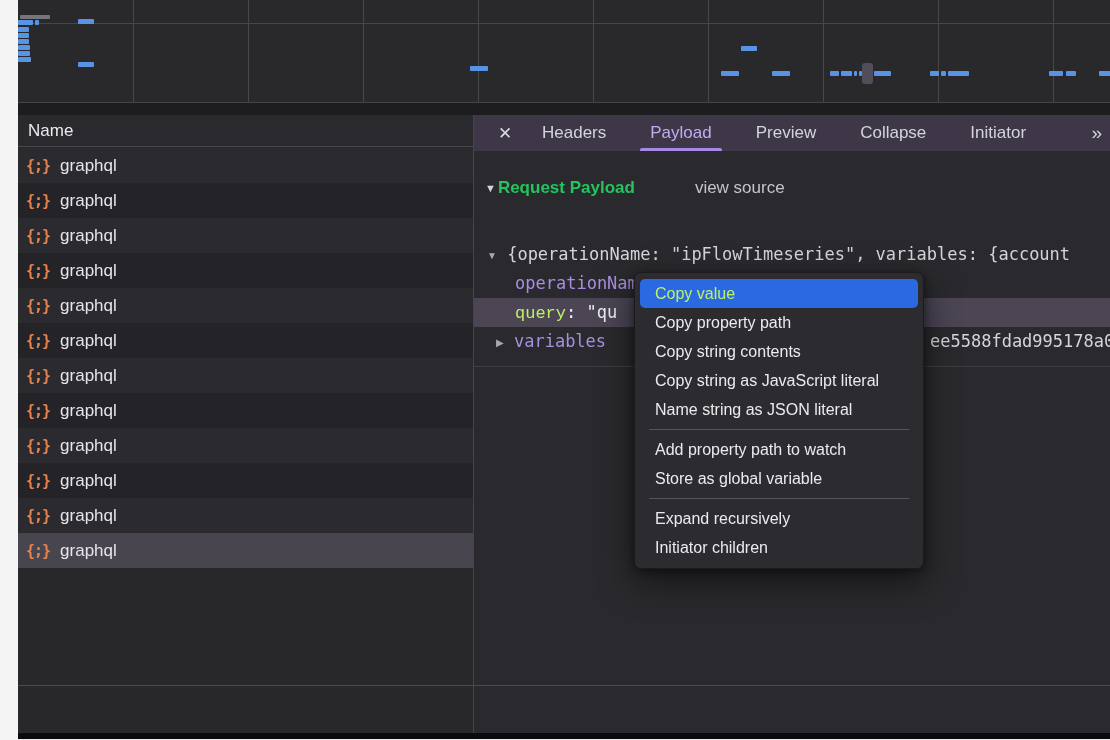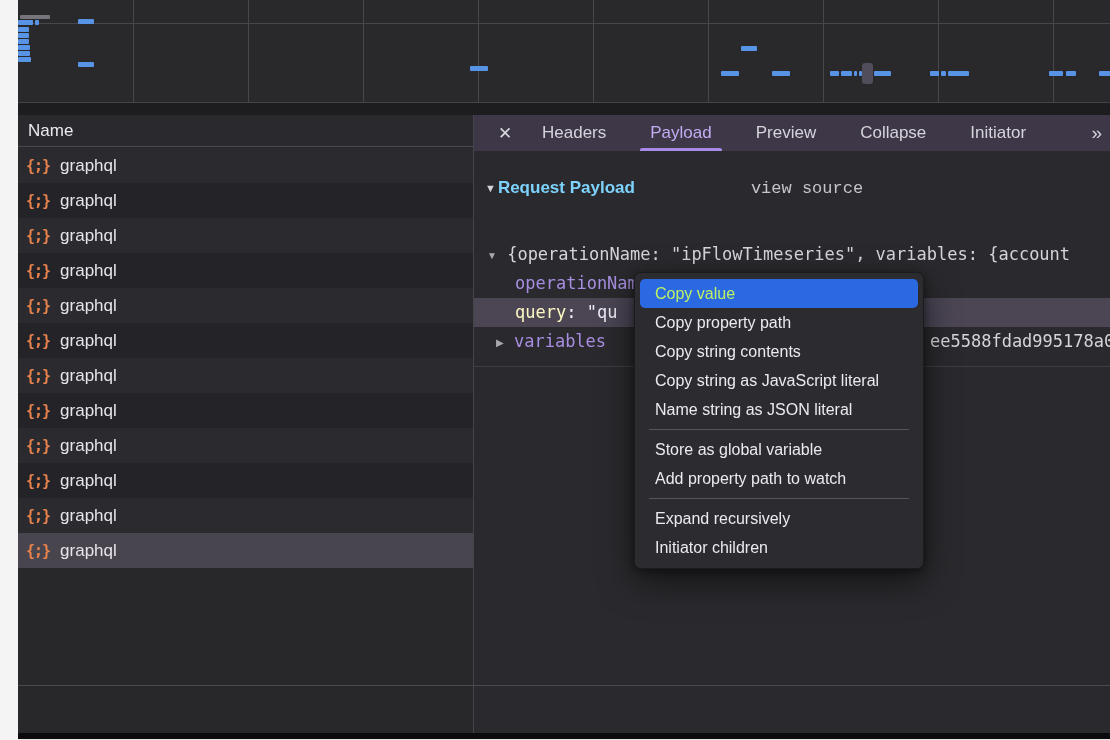--- a/index.html
+++ b/index.html
@@ -34,30 +34,30 @@
   #tabbar { position:absolute; left:0; top:0; width:646px; height:36px; background:#3d3748; display:flex; align-items:center; }
   #close-x { width:18px; margin-left:22px; font-size:17px; color:#d8d6dc; text-align:center; cursor:default; }
   .tab { position:relative; height:36px; line-height:36px; padding:0 16px; margin-left:12px; font-size:17px; color:#d6d4da; }
   .tab.active { color:#c3abf2; }
   .tab.active .tab-underline { position:absolute; left:6px; right:6px; bottom:0; height:3px; background:#a78ae8; border-radius:2px 2px 0 0; }
   #tab-overflow { margin-left:auto; padding-right:20px; font-size:19px; color:#d6d4da; letter-spacing:-2px; }
 
   #payload-section { position:absolute; left:0; top:36px; width:646px; height:300px; }
   #section-header { position:absolute; left:11px; top:27px; display:flex; align-items:center; }
   .tri { font-size:11px; color:#d5d3d9; margin-right:2px; }
-  #section-title { font-size:17px; font-weight:bold; color:#7dd3fc; }
-  #view-source { font-size:17px; color:#c6c4ca; margin-left:116px;font-family:Liberation Mono, monospace; }
+  #section-title { font-size:17px; font-weight:bold; color:#22c55e; }
+  #view-source { font-size:17px; color:#c6c4ca; margin-left:60px; }
   #section-border { position:absolute; left:0; top:215px; width:646px; height:1px; background:#3e3e42; }
 
   .tree-row { position:absolute; left:0; width:646px; height:29px; line-height:29px; font-family:"DejaVu Sans Mono", monospace; font-size:17px; white-space:nowrap; overflow:hidden; color:#d6d4da; }
   .tree-tri { font-family:"Liberation Sans", sans-serif; font-size:10px; color:#a9a7ae; vertical-align:1px; }
   .k { color:#a78ee0; }
   .s { color:#45abdf; }
   #row-query { background:#4b4554; color:#eeedf3; }
-  #row-query .k { color:#fef9c3; }
+  #row-query .k { color:#bef264;font-family:Liberation Mono, monospace; }
   .right-frag { position:absolute; left:456px; top:0; }
 
   
   #context-menu { position:absolute; left:616px; top:272px; width:290px; background:#2c2b2f; border:1px solid #1b1b1d; border-radius:7px; padding:6px 0; box-shadow:0 12px 34px rgba(0,0,0,.55), 0 2px 8px rgba(0,0,0,.4); }
   .menu-item { height:29px; line-height:29px; margin:0 5px; padding-left:15px; font-size:16px; color:#eceaee; border-radius:5px; }
   .menu-item.highlighted { background:#2a69e2; color:#bef264; }
   .menu-sep { height:1px; margin:5px 14px; background:#56555a; }
 
   
   #right-white-strip { position:absolute; left:1102px; top:0; width:8px; height:740px; background:#f3f3f4; }
@@ -210,22 +210,22 @@
 
   <div id="h-divider"></div>
 
   <div id="context-menu">
       <div class="menu-item highlighted">Copy value</div>
       <div class="menu-item">Copy property path</div>
       <div class="menu-item">Copy string contents</div>
       <div class="menu-item">Copy string as JavaScript literal</div>
       <div class="menu-item">Name string as JSON literal</div>
       <div class="menu-sep"></div>
+      <div class="menu-item">Add property path to watch</div>
       <div class="menu-item">Store as global variable</div>
-      <div class="menu-item">Add property path to watch</div>
       <div class="menu-sep"></div>
       <div class="menu-item">Expand recursively</div>
       <div class="menu-item">Initiator children</div>
     </div>
 
   <div id="right-white-strip"></div>
   <div id="bottom-black-bar"></div>
   <div id="bottom-white-line"></div>
 </div>
 

